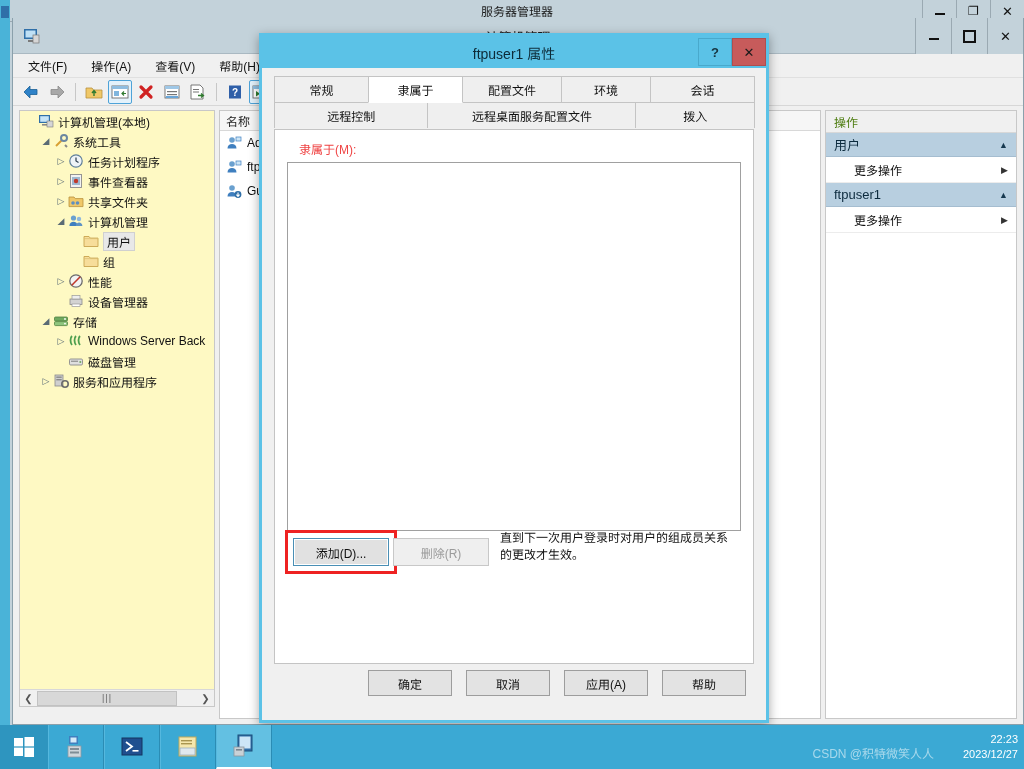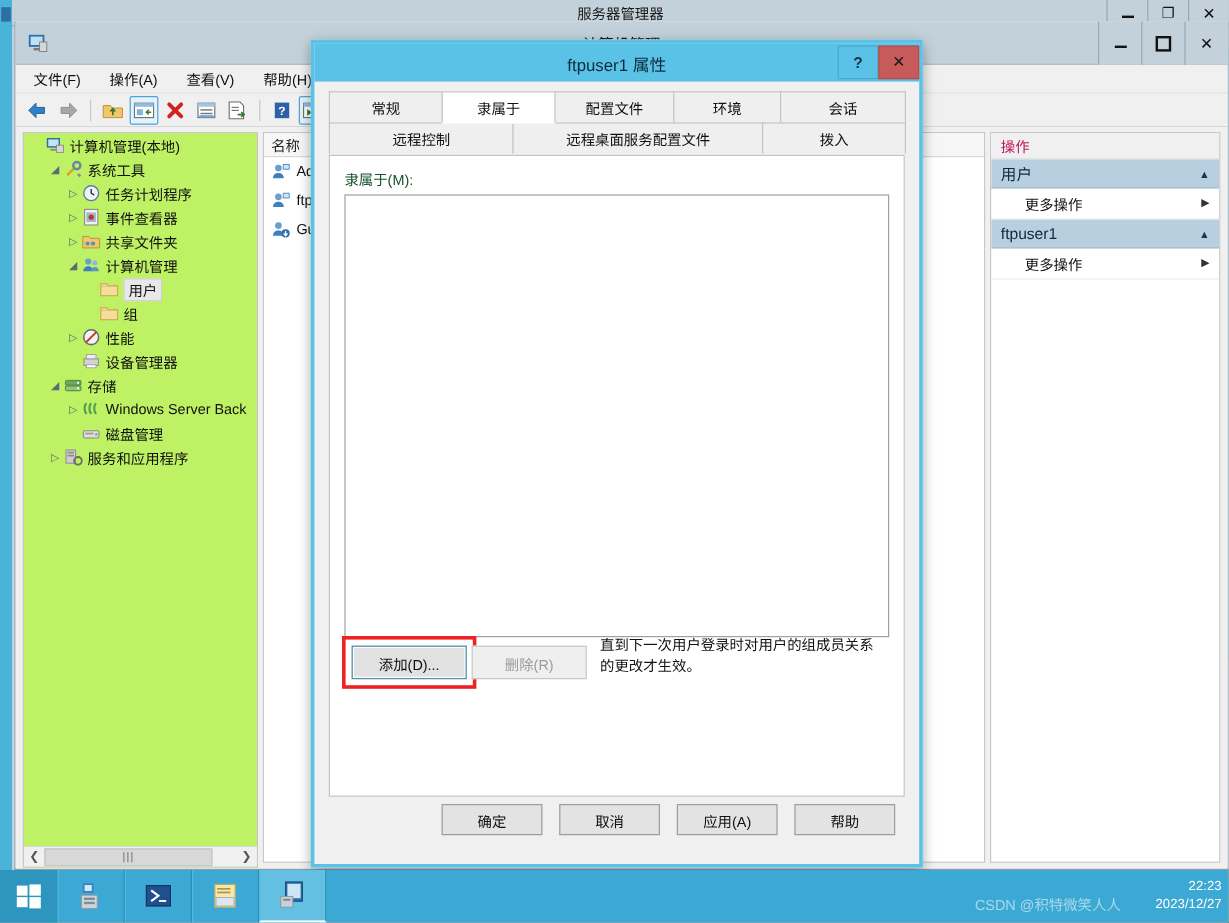--- a/index.html
+++ b/index.html
@@ -97,22 +97,22 @@
     width: 24px; height: 24px; display: flex; align-items: center; justify-content: center;
     border: 1px solid transparent; border-radius: 2px;
   }
   .tb-btn.framed { border-color: #4ea3d8; background: #e4f2fb; }
   .tb-sep { width: 1px; height: 18px; background: #c7c7c7; margin: 0 4px; }
 
   
   .cm-body { position: relative; height: 617px; background: #f0f0f0; display: flex; }
 
   .pane-tree {
-    width: 196px; background: #bef264; border: 1px solid #c8c8c8;
-    margin: 4px 0 0 6px; position: relative; overflow: hidden;
+    width: 196px; background: #fef9c3; border: 1px solid #c8c8c8;
+    margin: 4px 0 16px 6px; position: relative; overflow: hidden;
   }
   .tree-scrollpad { position: absolute; left: 0; top: 0; right: 0; bottom: 18px; overflow: hidden; }
   .tree-node {
     display: flex; align-items: center; height: 20px; font-size: 12px; color: #111;
     white-space: nowrap; padding-right: 4px;
   }
   .tree-node .lbl { margin-left: 4px; }
   .tree-node.selected .lbl { background: #e8e8e8; border: 1px solid #d0d0d0; padding: 0 3px; }
   .twisty {
     width: 14px; text-align: center; color: #5a6b75; font-size: 9px; flex: 0 0 14px;
@@ -152,21 +152,21 @@
     font-size: 12px; color: #111;
   }
 
   .pane-actions {
     width: 192px; background: #fff; border: 1px solid #c8c8c8;
     margin: 4px 6px 4px 0; position: relative; overflow: hidden;
   }
   .act-header {
     height: 22px; background: #f0f0f0; border-bottom: 1px solid #d8d8d8;
     display: flex; align-items: center; padding-left: 8px;
-    font-size: 12px; color: #be185d;
+    font-size: 12px; color: #4d7c0f;
   }
   .act-group {
     height: 24px; background: #b8cfe0; border-bottom: 1px solid #a5bdd0;
     display: flex; align-items: center; padding: 0 8px;
     font-size: 13px; color: #0c2a3d;
   }
   .act-group .gname { flex: 1; }
   .act-caret { font-size: 9px; color: #16384f; }
   .act-item {
     height: 26px; display: flex; align-items: center; padding: 0 8px 0 28px;
@@ -227,21 +227,21 @@
     margin-right: -1px;
   }
   .tab.active { background: #ffffff; position: relative; z-index: 3; }
   .tabrow.bottom .tab.active { border-bottom: 1px solid #ffffff; height: 27px; margin-bottom: -1px; }
 
   .tabpage {
     position: absolute; left: 0; right: 0; top: 53px; bottom: 46px;
     background: #ffffff; border: 1px solid #c4c4c4;
   }
 
-  .field-label { position: absolute; left: 12px; top: 10px; font-size: 12px; color: #14532d; }
+  .field-label { position: absolute; left: 24px; top: 10px; font-size: 12px; color: #ef4444; }
   .listbox {
     position: absolute; left: 12px; top: 32px; right: 12px; height: 369px;
     background: #ffffff; border: 1px solid #a0a0a0;
   }
 
   .btn {
     height: 28px; min-width: 96px; padding: 0 12px;
     display: flex; align-items: center; justify-content: center;
     font-size: 12px; color: #111;
     background: #e3e3e3; border: 1px solid #9d9d9d;

